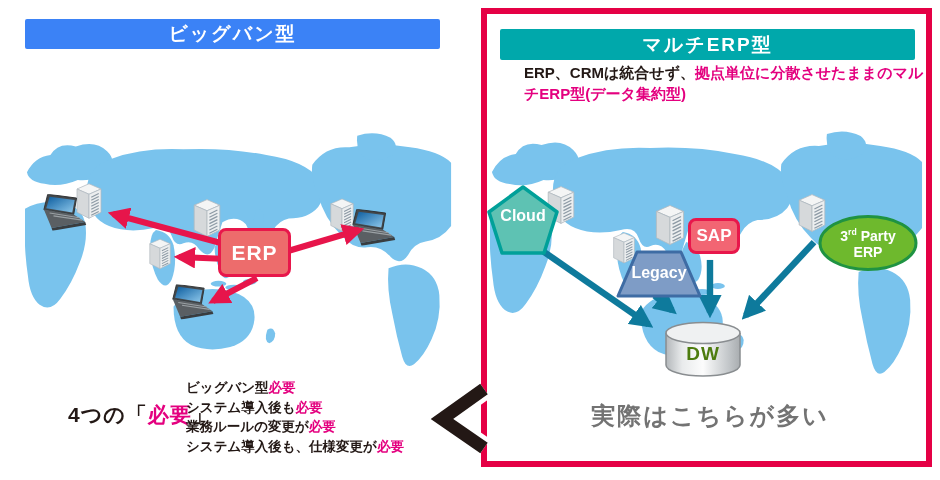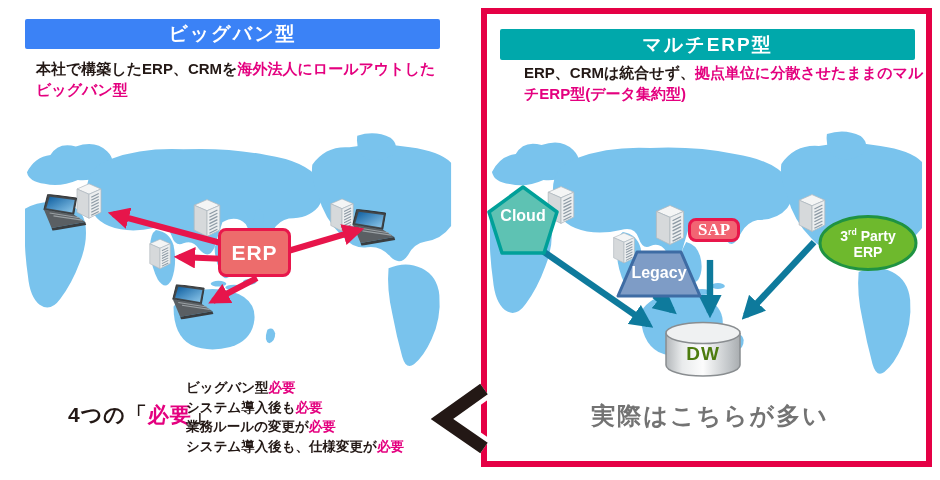--- a/index.html
+++ b/index.html
@@ -83,23 +83,20 @@
       <marker id="ah-teal" viewBox="0 0 10 10" refX="7.5" refY="5" markerWidth="3.6" markerHeight="3.6" orient="auto">
         <path d="M0,0 L10,5 L0,10 Z" fill="#0e7a9c"></path>
       </marker>
     </defs>
   </svg>
 
   <div class="panel-header" style="left:25px;top:19px;width:415px;height:30px;background:#3b82f6;">
     <span>ビッグバン型</span>
   </div>
 
-  <div class="desc" style="left:36px;top:58px;width:406px;">
-    <span>本社で構築したERP、CRMを</span><span class="pink">海外法人にロールアウトしたビッグバン型</span>
-  </div>
 
   <div class="map" style="left:25px;top:132px;width:430px;height:240px;">
     <svg class="basemap" viewBox="0 0 440 250" preserveAspectRatio="none">
       <use href="#wmap"></use>
     </svg>
 
     <svg class="micon" style="left:49px;top:50px;width:30px;height:38px;" viewBox="0 0 40 50">
         <use href="#sym-server"></use>
       </svg>
     <svg class="micon" style="left:16px;top:62px;width:50px;height:37px;" viewBox="0 0 52 38">
@@ -190,21 +187,21 @@
     <svg class="micon" style="left:-4px;top:54px;width:74px;height:72px;" viewBox="0 0 74 72">
       <polygon points="37,3 71,28 58,69 16,69 3,28" fill="#5ec2b3" stroke="#00a099" stroke-width="3.5" stroke-linejoin="round"></polygon>
     </svg>
     <div class="node-label" style="left:-4px;top:74px;width:74px;height:24px;font-size:16px;">Cloud</div>
 
     <svg class="micon" style="left:126px;top:120px;width:86px;height:48px;" viewBox="0 0 86 48">
       <polygon points="21,2 65,2 84,46 2,46" fill="#7e9cc6" stroke="#3e6ca4" stroke-width="3" stroke-linejoin="round"></polygon>
     </svg>
     <div class="node-label" style="left:126px;top:132px;width:86px;height:22px;font-size:16px;">Legacy</div>
 
-    <div class="red-box" style="left:198px;top:88px;width:52px;height:24px;font-size:17px;background:#f26573;font-family:Liberation Serif, serif;">
+    <div class="red-box" style="left:198px;top:88px;width:52px;height:36px;font-size:17px;background:#f26573;">
       <span>SAP</span>
     </div>
 
     <svg class="micon" style="left:327px;top:84px;width:102px;height:58px;" viewBox="0 0 102 58">
       <ellipse cx="51" cy="29" rx="48" ry="26.5" fill="#6eb92d" stroke="#1f9342" stroke-width="3"></ellipse>
     </svg>
     <div class="node-label" style="left:327px;top:96px;width:102px;height:36px;font-size:14px;line-height:1.2;flex-direction:column;">
       <div><span>3</span><sup>rd</sup><span> Party</span></div>
       <div>ERP</div>
     </div>

